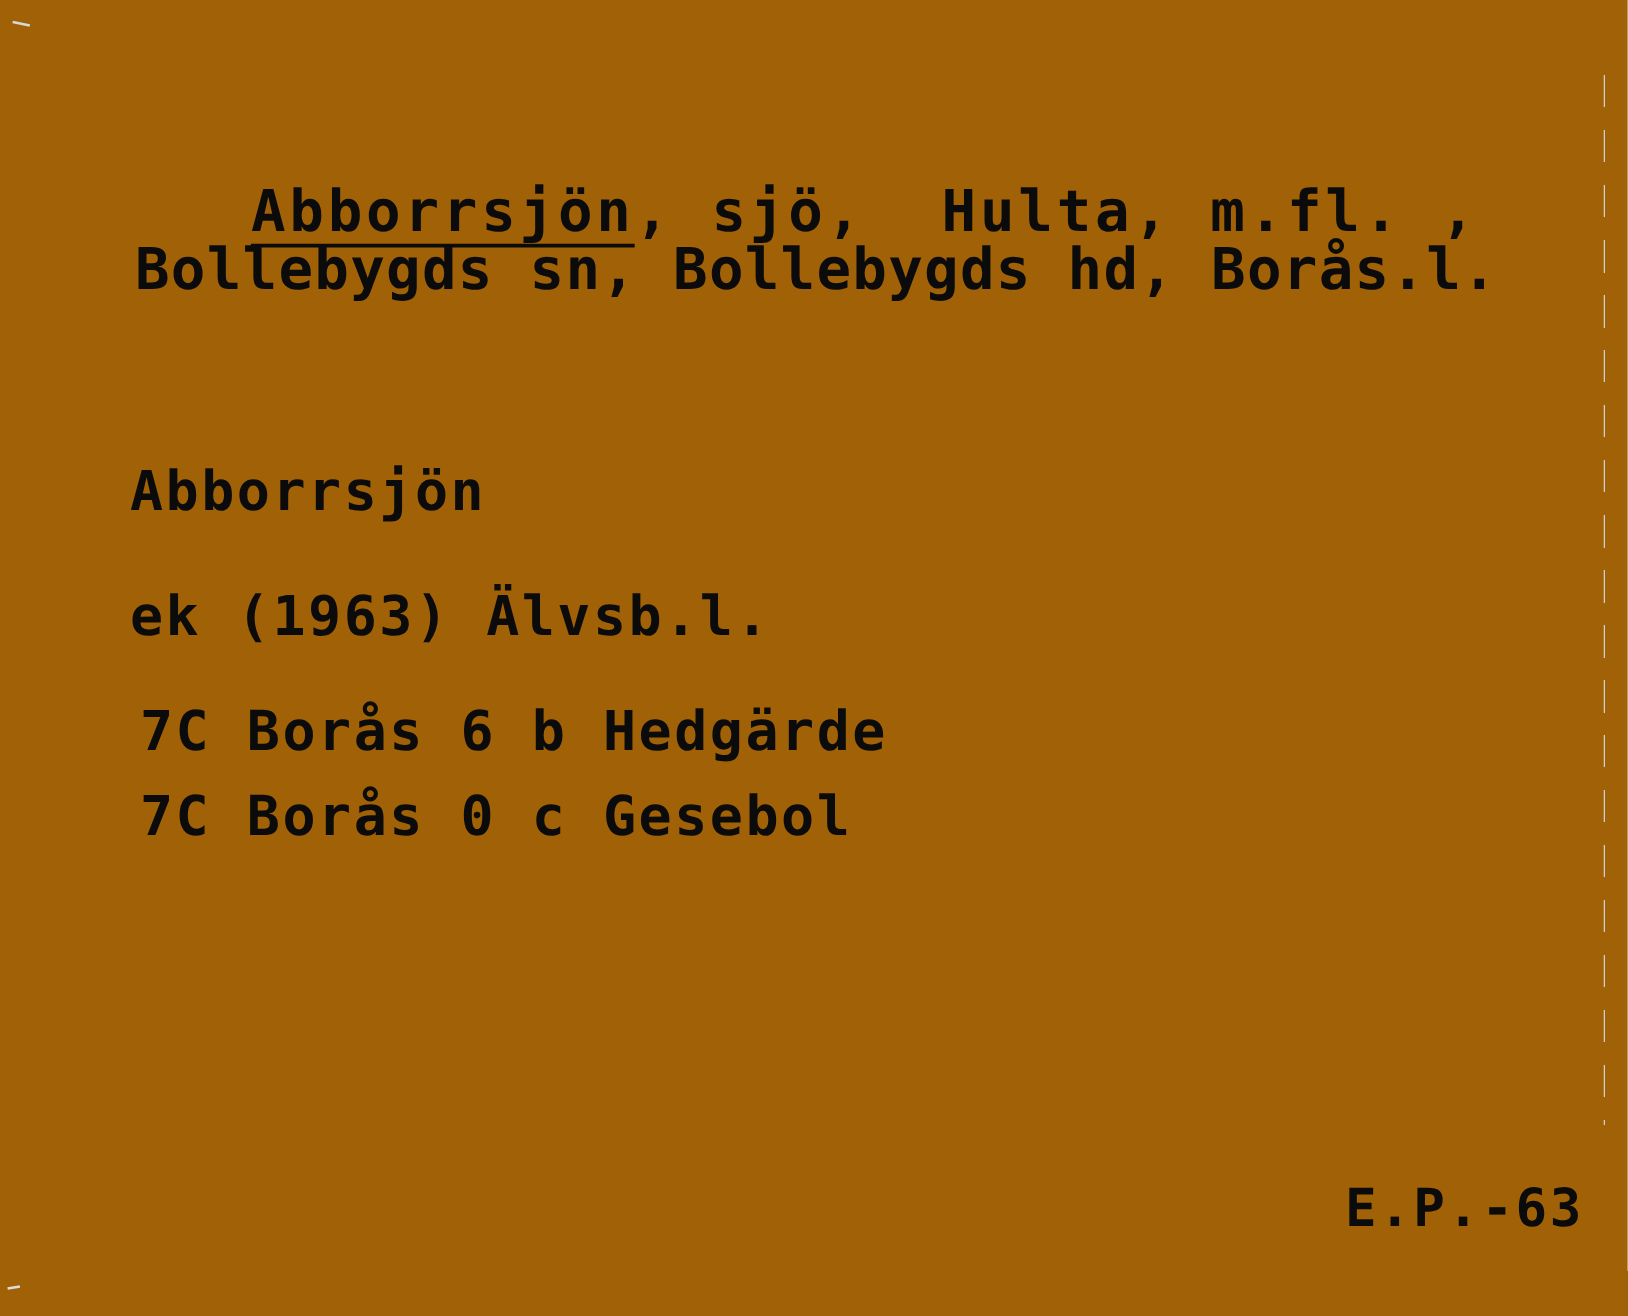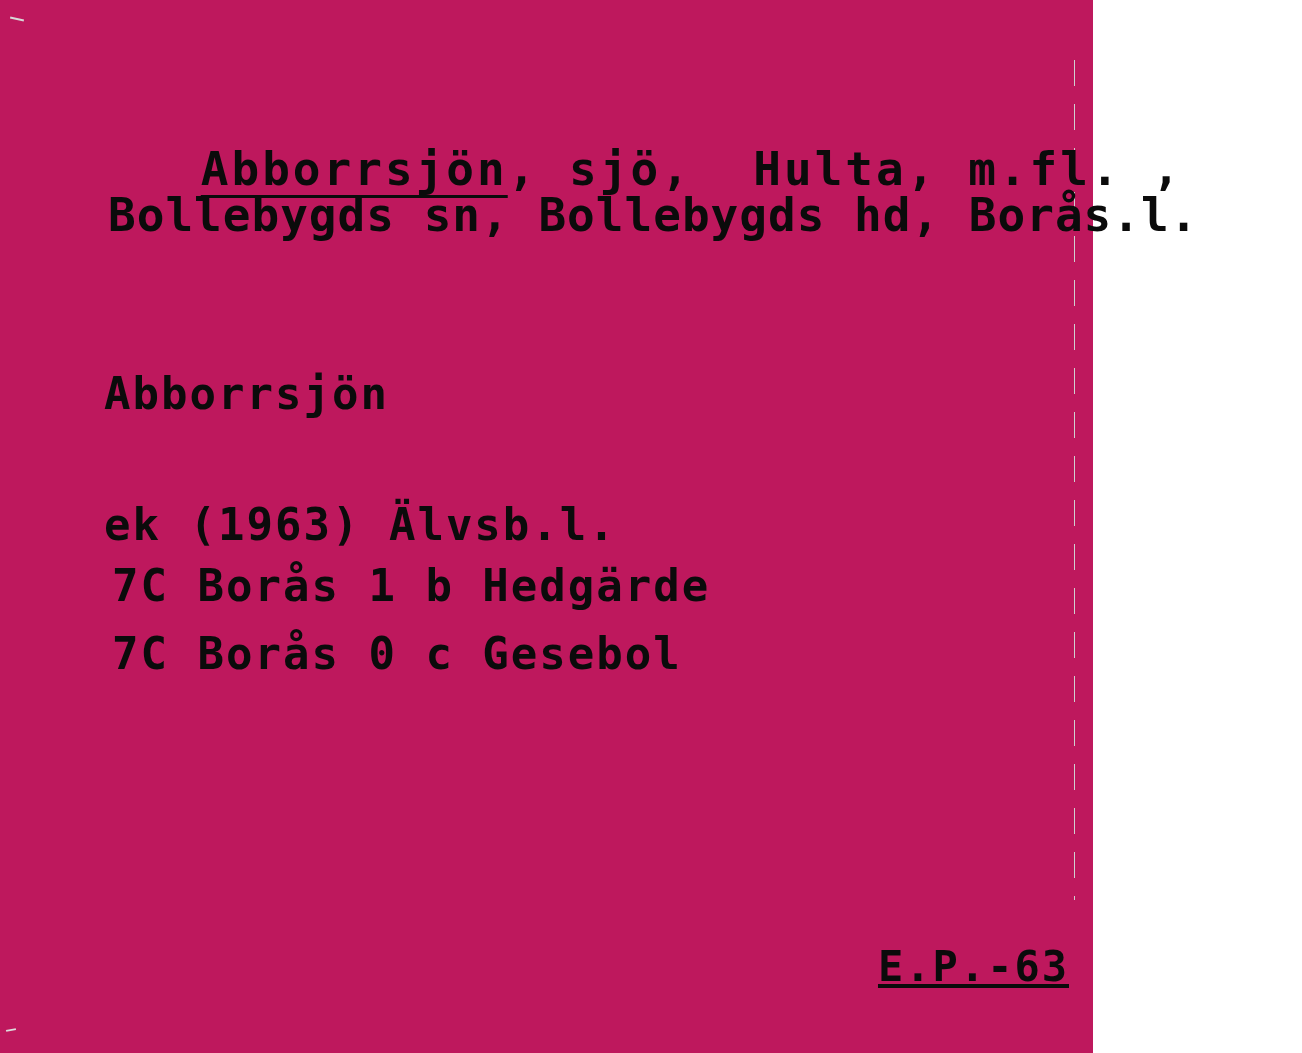--- a/index.html
+++ b/index.html
@@ -9,23 +9,23 @@
   }
   body {
     width: 1302px;
     height: 1053px;
     overflow: hidden;
     font-family: "DejaVu Sans", sans-serif;
   }
 
   .card {
     position: relative;
-    width: 1093px;
+    width: 1302px;
     height: 1053px;
-    background: #be185d;
+    background: #a16207;
     box-sizing: border-box;
   }
 
   
   .edge-mark {
     position: absolute;
     background: #c9c9c9;
   }
   .edge-right {
     right: 18px;
@@ -83,52 +83,51 @@
     font-size: 46px;
     letter-spacing: 1px;
   }
 
   .body-line {
     font-size: 44px;
     left: 104px;
     letter-spacing: 2px;
   }
   .body-1 { top: 368px; }
-  .body-2 { top: 468px; margin-top: 31px; }
+  .body-2 { top: 468px; }
   .body-3 { top: 560px; left: 112px; }
   .body-4 { top: 628px; left: 112px; }
 
   .signature {
     position: absolute;
-    right: 24px;
+    right: 35px;
     bottom: 62px;
     font-size: 42px;
     font-family: "DejaVu Sans Mono", monospace;
     font-weight: 700;
     letter-spacing: 2px;
     color: #0b0b0b;
     white-space: pre;
-    text-decoration: underline;
   }
 </style>
 </head>
 <body>
 
 <div class="card">
 
   <div class="edge-mark edge-topleft"></div>
   <div class="edge-mark edge-bottomleft"></div>
   <div class="edge-mark edge-right"></div>
 
   <div class="hand head-line1">
     <span class="underlined">Abborrsjön</span><span>, sjö,  Hulta, m.fl. ,</span>
   </div>
 
   <div class="hand head-line2">Bollebygds sn, Bollebygds hd, Borås.l.</div>
 
   <div class="hand body-line body-1">Abborrsjön</div>
   <div class="hand body-line body-2">ek (1963) Älvsb.l.</div>
-  <div class="hand body-line body-3">7C Borås 1 b Hedgärde</div>
+  <div class="hand body-line body-3">7C Borås 6 b Hedgärde</div>
   <div class="hand body-line body-4">7C Borås 0 c Gesebol</div>
 
   <div class="signature">E.P.-63</div>
 
 </div>
 
 </body></html>

